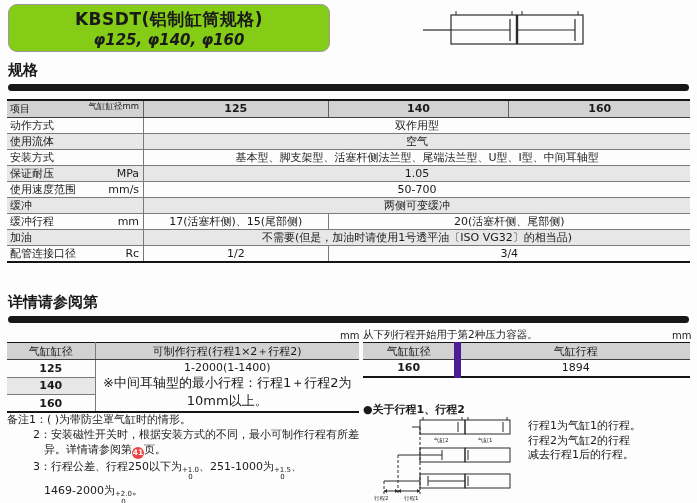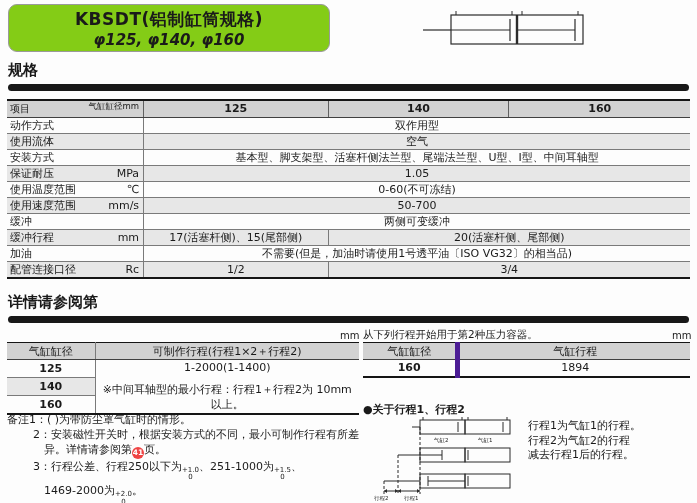--- a/index.html
+++ b/index.html
@@ -47,27 +47,27 @@
   .lt { position:absolute; left:7px; top:342px; width:352px; font-size:11px;
     border-top:1.5px solid #151515; border-bottom:2px solid #151515; }
   .lt col.b { width:25%; } .lt col.s { width:75%; }
   .lt th { background:#d2d2d2; height:17px; text-align:center; border-bottom:1px solid #404040; font-weight:normal; }
   .lt th + th, .lt td + td { border-left:1px solid #7a7a7a; }
   .lt td { height:16px; text-align:center; }
   .lt tr + tr td.bore { border-top:1px solid #7a7a7a; }
   .lt td.bore { font-weight:bold; }
   .lt tr:nth-child(2) td.bore { background:#e7e7e7; }
   .lt td.merged { padding:1px 2px; }
-  .lt td.merged .m2 { font-size:11px;margin-top:8px; }
+  .lt td.merged .m2 { font-size:13px; }
 
   .rt { position:absolute; left:363px; top:342px; width:327px; font-size:11px;
     border-top:1.5px solid #151515; border-bottom:2px solid #151515; }
   .rt col.b { width:29%; } .rt col.s { width:71%; }
   .rt th { background:#d2d2d2; height:17px; text-align:center; border-bottom:1px solid #404040; font-weight:normal; }
-  .rt th + th, .rt td + td { border-left:5px solid #4c1d95;text-align:center; }
+  .rt th + th, .rt td + td { border-left:7px solid #4c1d95;text-align:center; }
   .rt td { height:17px; text-align:center; }
   .rt td.bore { font-weight:bold; }
 
   .right-intro { position:absolute; left:363px; top:328px; font-size:10.5px; }
 
   
   .notes { position:absolute; left:7px; top:412px; width:354px; font-size:11px; line-height:15px; }
   .notes .ind1 { padding-left:26px; }
   .notes .ind2 { padding-left:37px; }
   .tol { display:inline-flex; flex-direction:column; align-items:center; font-size:7px;
@@ -161,29 +161,20 @@
         <td class="val" colspan="3">基本型、脚支架型、活塞杆侧法兰型、尾端法兰型、U型、I型、中间耳轴型</td>
       </tr>
       <tr>
         <td class="lbl">
             <div class="lblwrap">
               <span>保证耐压</span>
               <span>MPa</span>
             </div>
           </td>
         <td class="val" colspan="3">1.05</td>
-      </tr>
-      <tr>
-        <td class="lbl">
-            <div class="lblwrap">
-              <span>使用温度范围</span>
-              <span>℃</span>
-            </div>
-          </td>
-        <td class="val" colspan="3">0-60(不可冻结)</td>
       </tr>
       <tr>
         <td class="lbl">
             <div class="lblwrap">
               <span>使用速度范围</span>
               <span>mm/s</span>
             </div>
           </td>
         <td class="val" colspan="3">50-700</td>
       </tr>

